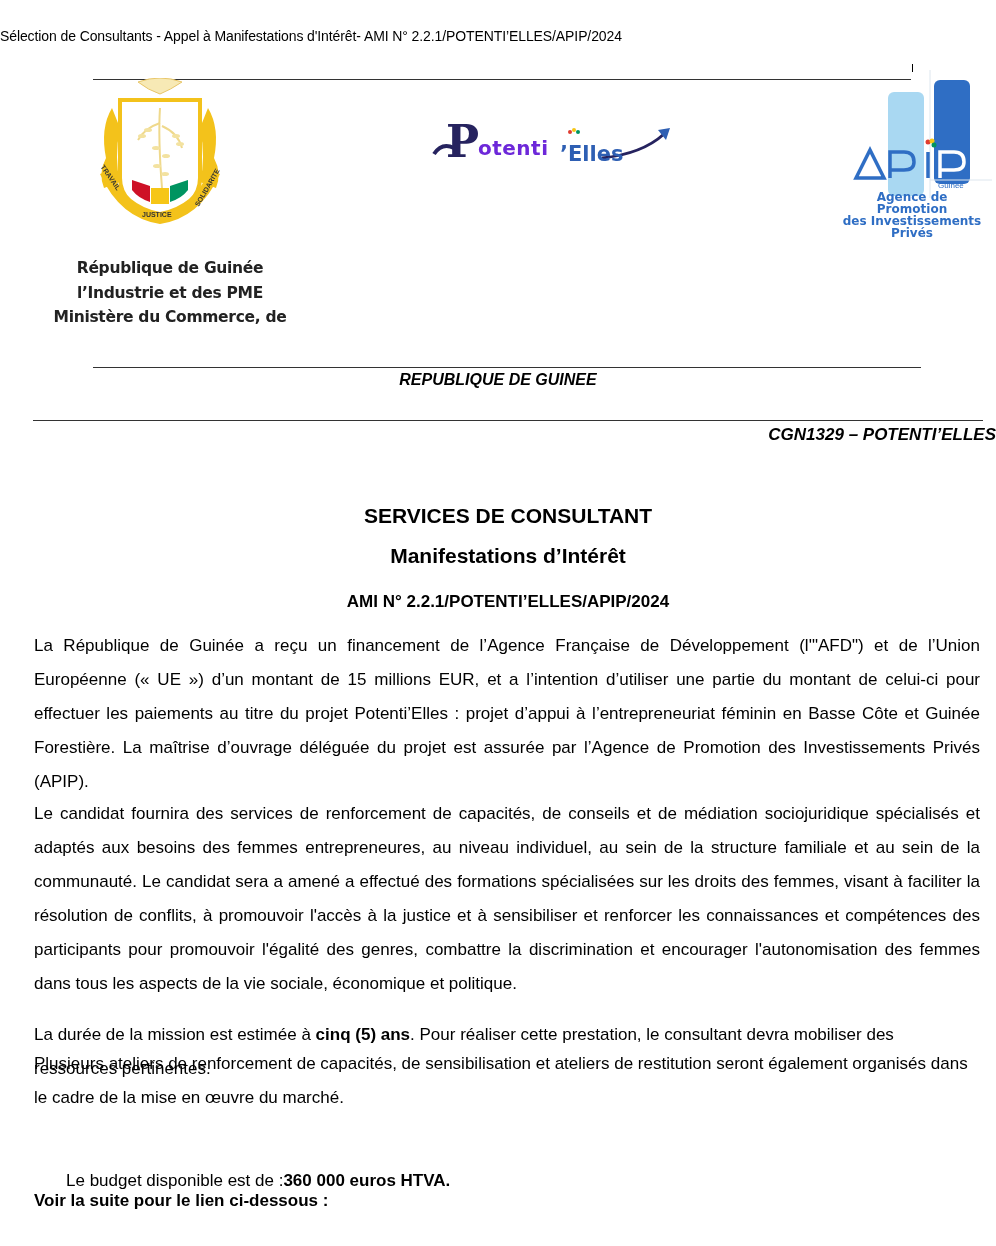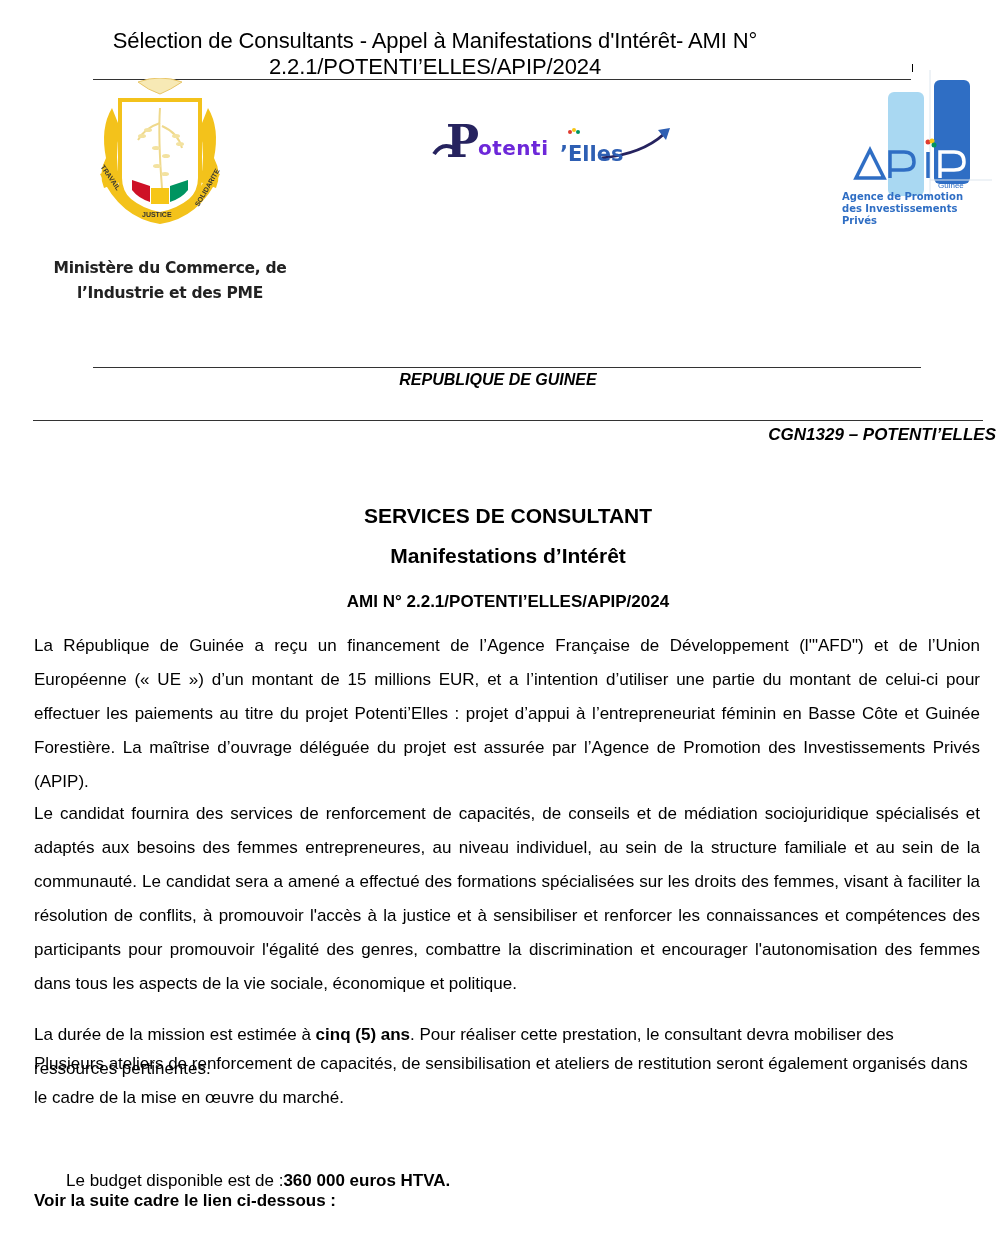--- a/index.html
+++ b/index.html
@@ -1,19 +1,19 @@
 <!DOCTYPE html>
 <html><head>
 <meta charset="utf-8">
 <style>
   html, body { margin: 0; padding: 0; background: #ffffff; }
   body { width: 996px; height: 1246px; position: relative; overflow: hidden;
          font-family: "Liberation Sans", sans-serif; color: #000; }
   .abs { position: absolute; }
-  .header-title { left: 0; width: 870px; top: 28px; text-align: center; font-size: 22px; letter-spacing: -0.1px; }
+  .header-title { left: 0; width: 870px; top: 28px; text-align: left; font-size: 14px; letter-spacing: -0.1px; }
   .hline { height: 0; border-top: 1px solid #333; }
   .tick { left: 912px; top: 64px; width: 1px; height: 8px; background: #000; }
 
   
   .coat { left: 90px; top: 78px; width: 140px; height: 150px; }
   .gov-text { left: 20px; top: 256px; width: 300px; text-align: center; font-family: "DejaVu Sans", sans-serif;
               font-weight: bold; font-size: 15.5px; line-height: 24.5px; color: #222; letter-spacing: -0.3px; }
 
   
   .potlogo { left: 432px; top: 118px; width: 245px; height: 52px; }
@@ -75,22 +75,23 @@
     <path d="M80 108 L98 102 L98 112 Q92 120 80 124 Z" fill="#009460"></path>
 
     <path d="M10 96 Q30 140 70 146 Q110 140 130 96 L120 92 Q104 128 70 134 Q36 128 20 92 Z" fill="#f3c21b"></path>
   </svg>
   <div class="abs" style="left:6px;top:96px;font-size:7px;font-weight:bold;transform:rotate(55deg);color:#333;">TRAVAIL</div>
   <div class="abs" style="left:52px;top:133px;font-size:7px;font-weight:bold;color:#333;">JUSTICE</div>
   <div class="abs" style="left:96px;top:106px;font-size:7px;font-weight:bold;transform:rotate(-60deg);color:#333;">SOLIDARITE</div>
 </div>
 
 <div class="abs gov-text">
+  <div>République de Guinée</div>
+  <div>l’Industrie et des PME</div>
   <div>Ministère du Commerce, de</div>
-  <div>l’Industrie et des PME</div>
 </div>
 
 <div class="abs potlogo">
   <svg class="abs" style="left:0;top:0" width="245" height="52" viewBox="0 0 245 52">
     <path d="M2 36 Q10 24 22 30" stroke="#26235f" stroke-width="4" fill="none"></path>
     <path d="M170 40 Q210 36 232 16" stroke="#26235f" stroke-width="3" fill="none"></path>
     <path d="M226 12 L238 10 L234 22 Z" fill="#2e5fb3"></path>
     <circle cx="138" cy="14" r="2" fill="#e03c31"></circle>
       <circle cx="142" cy="12" r="2" fill="#f6c616"></circle>
       <circle cx="146" cy="14" r="2" fill="#009460"></circle>
@@ -111,21 +112,21 @@
       <circle cx="92" cy="75" r="2.5" fill="#009460"></circle>
     <path d="M14 108 L28 80 L42 108 Z" fill="none" stroke="#2f6ec4" stroke-width="3.5"></path>
     <path d="M48 108 L48 82 L62 82 Q72 82 72 92 Q72 100 62 100 L48 100" fill="none" stroke="#2f6ec4" stroke-width="3.5"></path>
     <line x1="86" y1="82" x2="86" y2="108" stroke="#2f6ec4" stroke-width="3.5"></line>
     <path d="M98 108 L98 82 L112 82 Q122 82 122 92 Q122 100 112 100 L98 100" fill="none" stroke="#ffffff" stroke-width="3.5"></path>
   </svg>
   <span class="abs" style="left:0;top:0;width:0;height:0;overflow:hidden;">
     
   </span>
   <div class="abs" style="left:96px;top:111px;font-size:8px;color:#2f6ec4;">Guinée</div>
-  <div class="abs" style="left:0;top:121px;width:140px;font-family:'DejaVu Sans',sans-serif;font-weight:bold;font-size:10px;color:#2f6ec4;line-height:12px;">
+  <div class="abs" style="left:0;top:121px;width:140px;text-align:center;font-family:'DejaVu Sans',sans-serif;font-weight:bold;font-size:12px;color:#2f6ec4;line-height:12px;">
     <div>Agence de Promotion</div>
     <div>des Investissements Privés</div>
   </div>
 </div>
 
 <div class="abs hline" style="left:93px; top:367px; width:828px;"></div>
 <div class="abs rep">REPUBLIQUE DE GUINEE</div>
 
 <div class="abs hline" style="left:33px; top:420px; width:950px;"></div>
 <div class="abs cgn">CGN1329 – POTENTI’ELLES</div>
@@ -133,13 +134,13 @@
 <div class="abs h-services">SERVICES DE CONSULTANT</div>
 <div class="abs h-manif">Manifestations d’Intérêt</div>
 <div class="abs h-ami">AMI N° 2.2.1/POTENTI’ELLES/APIP/2024</div>
 
 <div class="abs para p1">La République de Guinée a reçu un financement de l’Agence Française de Développement (l'"AFD") et de l’Union Européenne (« UE ») d’un montant de 15 millions EUR, et a l’intention d’utiliser une partie du montant de celui-ci pour effectuer les paiements au titre du projet Potenti’Elles : projet d’appui à l’entrepreneuriat féminin en Basse Côte et Guinée Forestière. La maîtrise d’ouvrage déléguée du projet est assurée par l’Agence de Promotion des Investissements Privés (APIP).</div>
 <div class="abs para p2">Le candidat fournira des services de renforcement de capacités, de conseils et de médiation sociojuridique spécialisés et adaptés aux besoins des femmes entrepreneures, au niveau individuel, au sein de la structure familiale et au sein de la communauté. Le candidat sera a amené a effectué des formations spécialisées sur les droits des femmes, visant à faciliter la résolution de conflits, à promouvoir l'accès à la justice et à sensibiliser et renforcer les connaissances et compétences des participants pour promouvoir l'égalité des genres, combattre la discrimination et encourager l'autonomisation des femmes dans tous les aspects de la vie sociale, économique et politique.</div>
 <div class="abs para left p3"><span>La durée de la mission est estimée à </span><b>cinq (5) ans</b><span>. Pour réaliser cette prestation, le consultant devra mobiliser des ressources pertinentes.</span></div>
 <div class="abs para left p4">Plusieurs ateliers de renforcement de capacités, de sensibilisation et ateliers de restitution seront également organisés dans le cadre de la mise en œuvre du marché.</div>
 <div class="abs para left p5"><span>Le budget disponible est de :</span><b>360 000 euros HTVA.</b></div>
 
-<div class="abs voir">Voir la suite cadre le lien ci-dessous :</div>
+<div class="abs voir">Voir la suite pour le lien ci-dessous :</div>
 
 </body></html>

